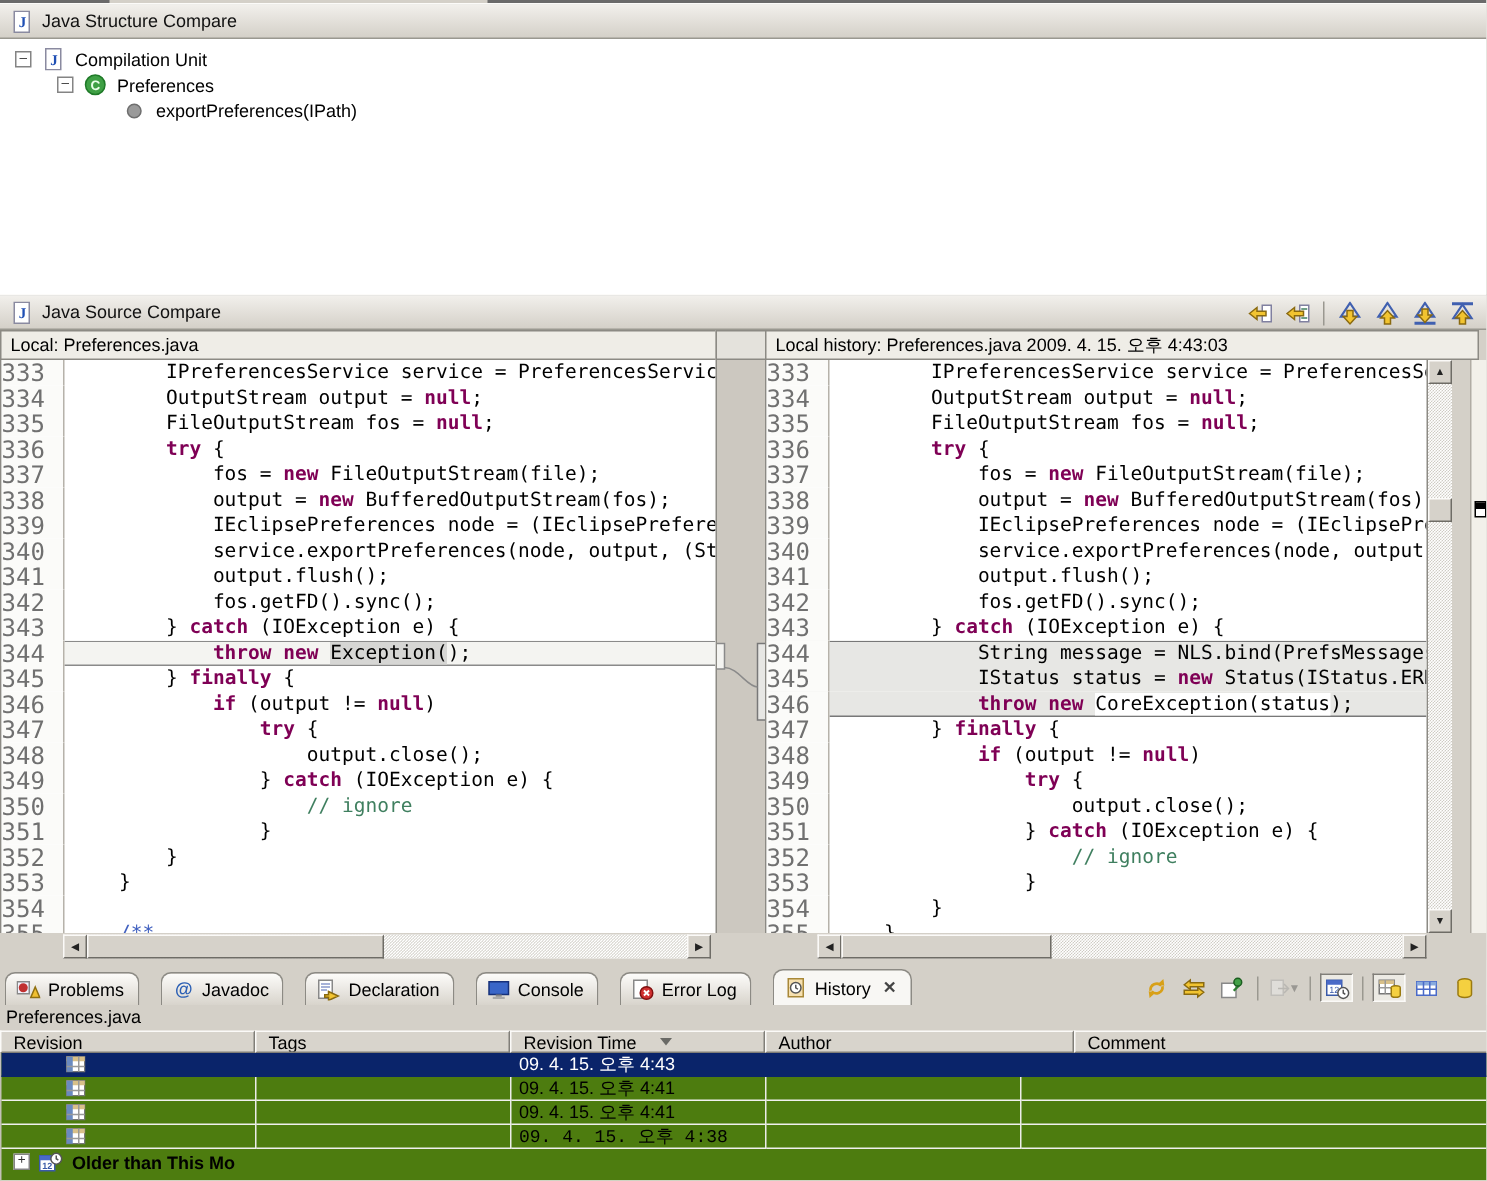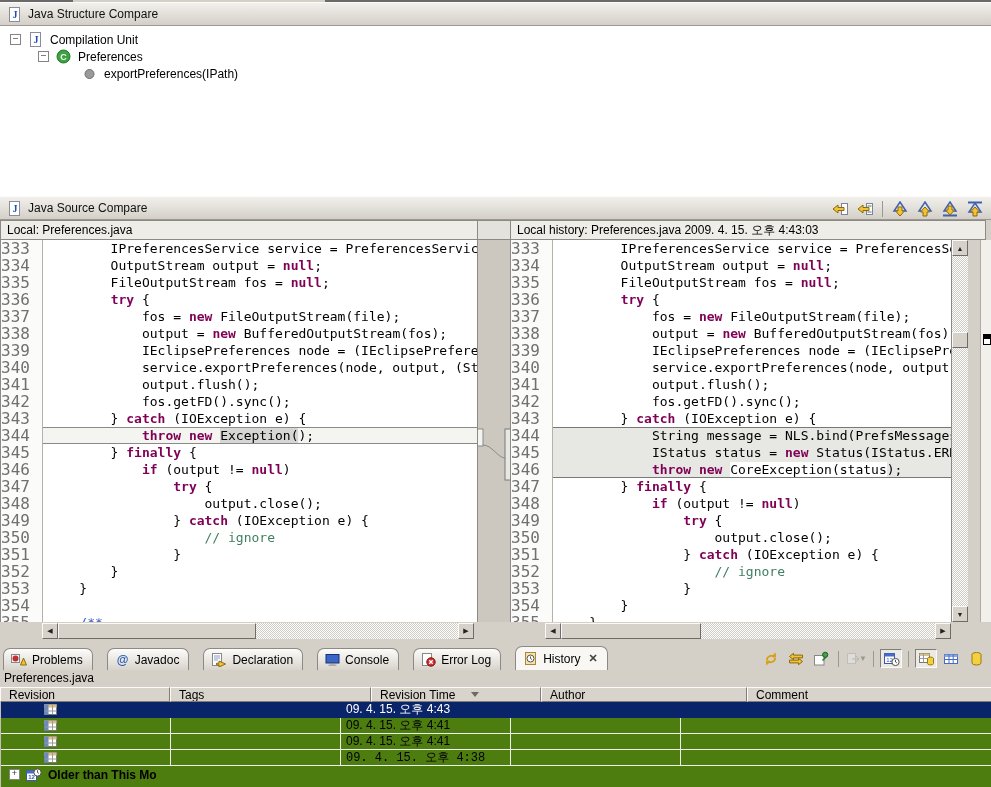--- a/index.html
+++ b/index.html
@@ -446,21 +446,21 @@
           </span>
         </span>
       </div>
   </div>
 
   <div id="file-label-bar">Preferences.java</div>
   <div id="table-header">
       <div class="hcell" style="width: 170px;">
         <span>Revision</span>
       </div>
-      <div class="hcell" style="width: 201px;">
+      <div class="hcell" style="width: 170px;">
         <span>Tags</span>
       </div>
       <div class="hcell" style="width: 170px; text-align: center;">
         <span>Revision Time</span>
         <span class="sortarrow"></span>
       </div>
       <div class="hcell" style="width: 206px;">
         <span>Author</span>
       </div>
       <div class="hcell" style="width: 311px;">

